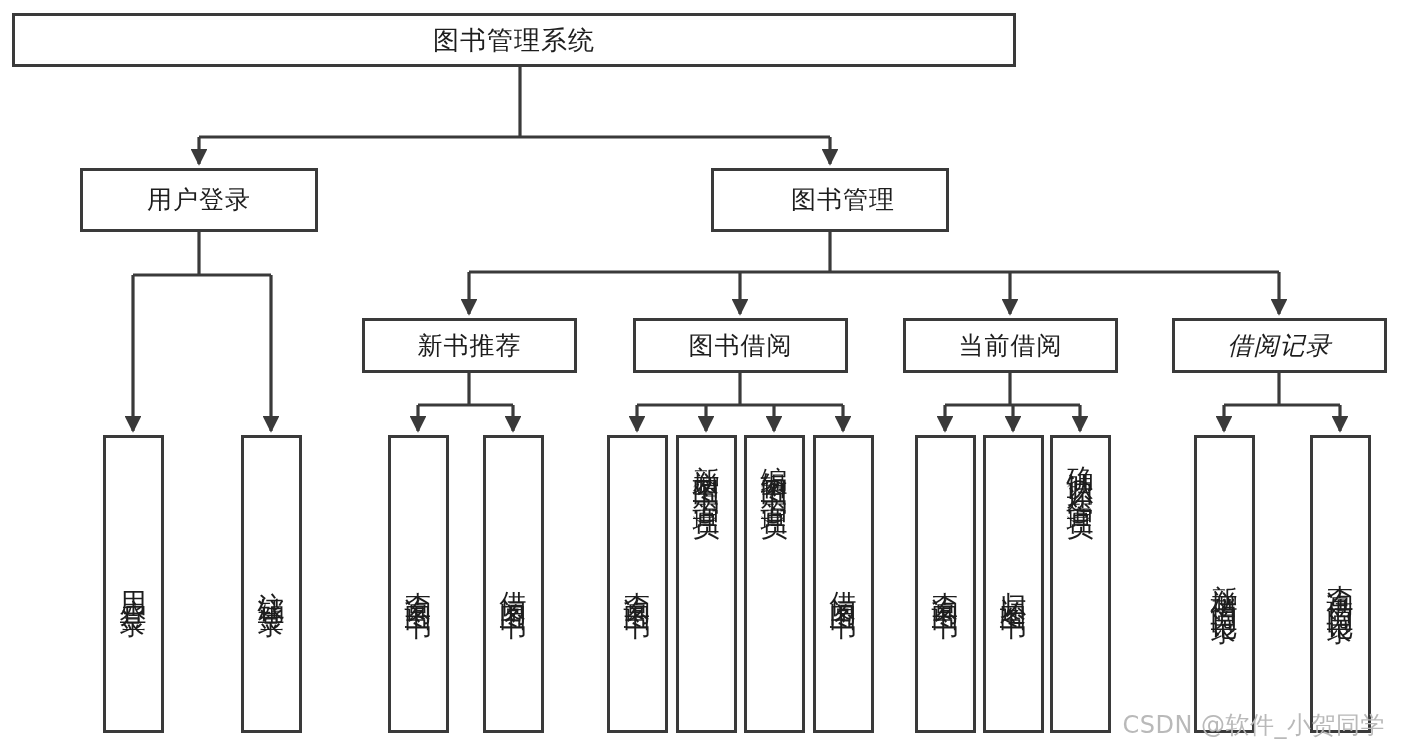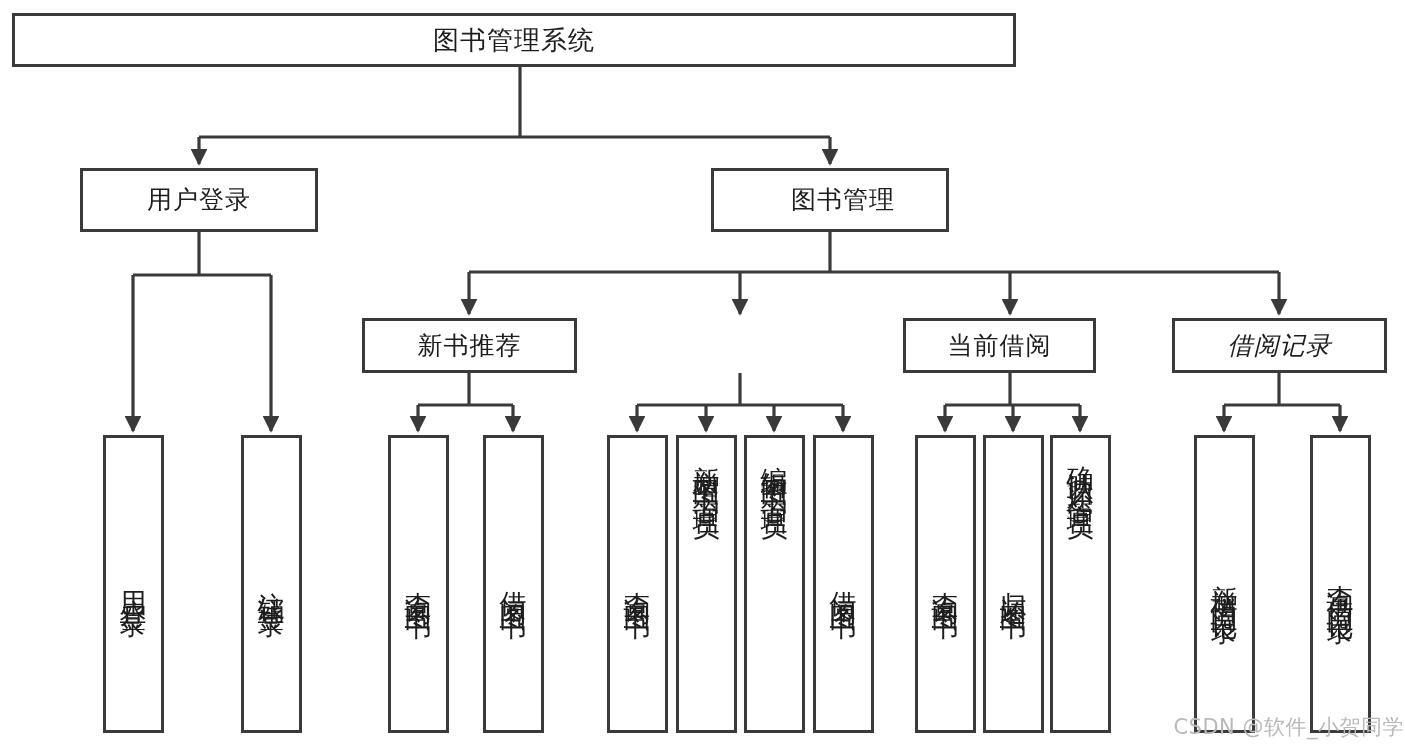--- a/index.html
+++ b/index.html
@@ -61,23 +61,23 @@
     line-height: 1.0;
     letter-spacing: 7px;
     white-space: nowrap;
   }
   .node.vert.centered {
     align-items: center;
     padding-top: 0;
   }
   .watermark {
     position: absolute;
-    right: 1px;
+    right: 20px;
     bottom: 6px;
-    font-size: 21px;
+    font-size: 24px;
     color: #b9b9b9;
     letter-spacing: 0.5px;
     white-space: nowrap;
     z-index: 5;
   }
 </style>
 </head>
 <body>
 
 <div id="canvas">
@@ -143,22 +143,25 @@
   </div>
 
   <div class="node horiz" style="left:711px; top:168px; width:238px; height:64px;padding-left:26px;">
     <span class="label">图书管理</span>
   </div>
 
   <div class="node horiz" style="left:362px; top:318px; width:215px; height:55px;">
     <span class="label">新书推荐</span>
   </div>
 
-
-  <div class="node horiz" style="left:903px; top:318px; width:193px; height:55px;">
+  <div class="node horiz" style="left:633px; top:318px; width:215px; height:55px;">
+    <span class="label">图书借阅</span>
+  </div>
+
+  <div class="node horiz" style="left:903px; top:318px; width:215px; height:55px;">
     <span class="label">当前借阅</span>
   </div>
 
   <div class="node horiz" style="left:1172px; top:318px; width:215px; height:55px;font-style:italic;">
     <span class="label">借阅记录</span>
   </div>
 
   <div class="node vert centered" style="left:103px; top:435px; width:61px; height:298px;">
     <span class="label">用户登录</span>
   </div>

